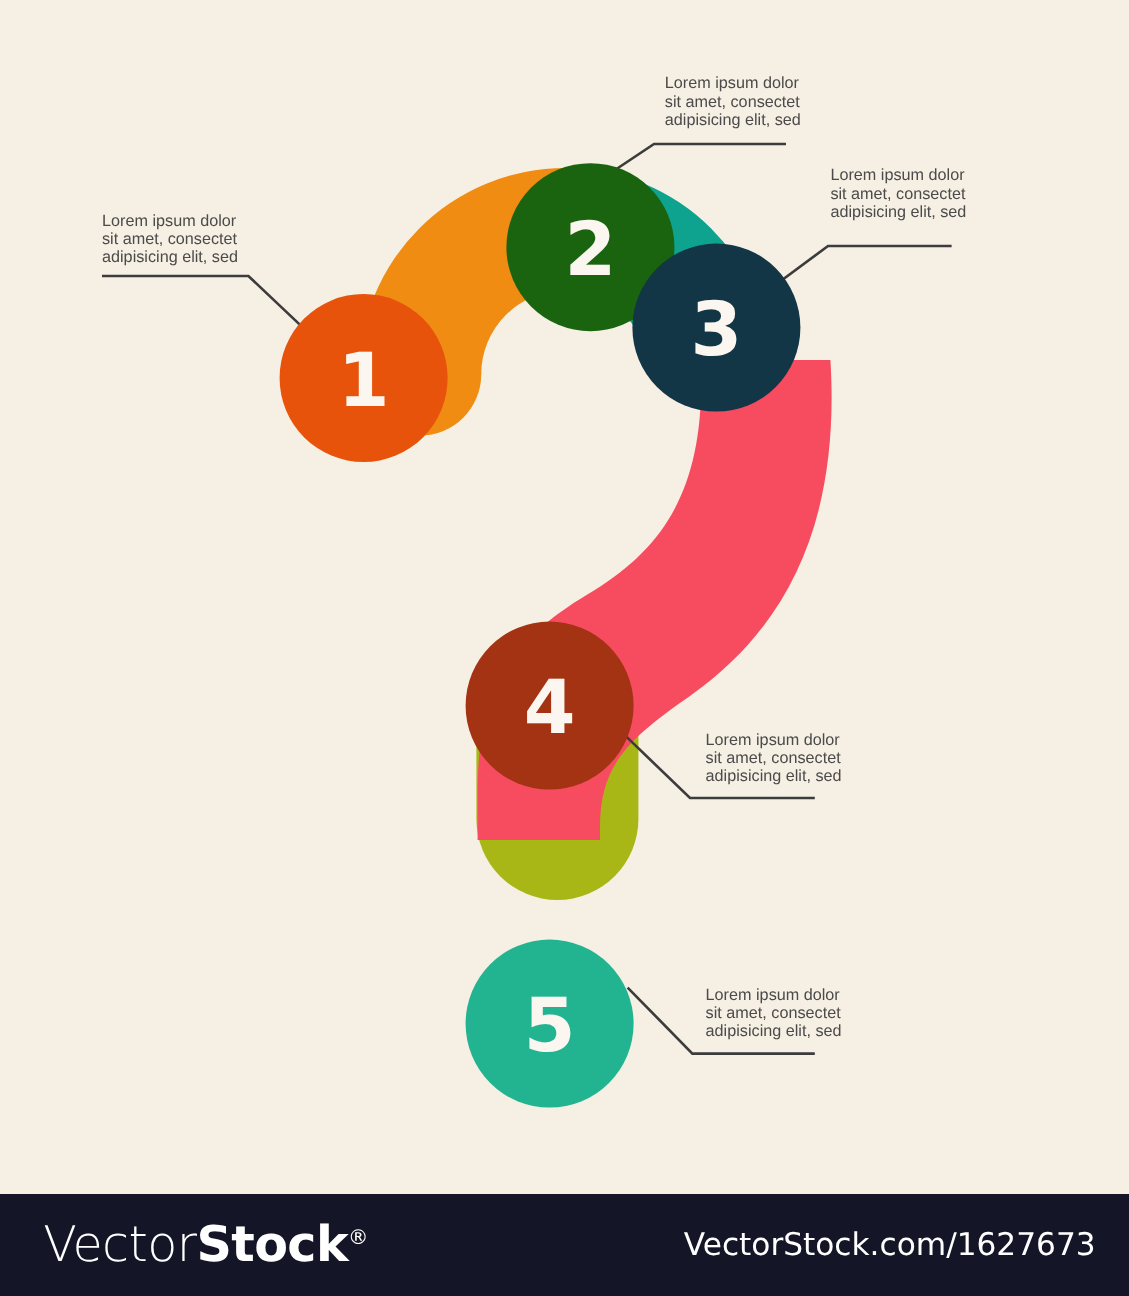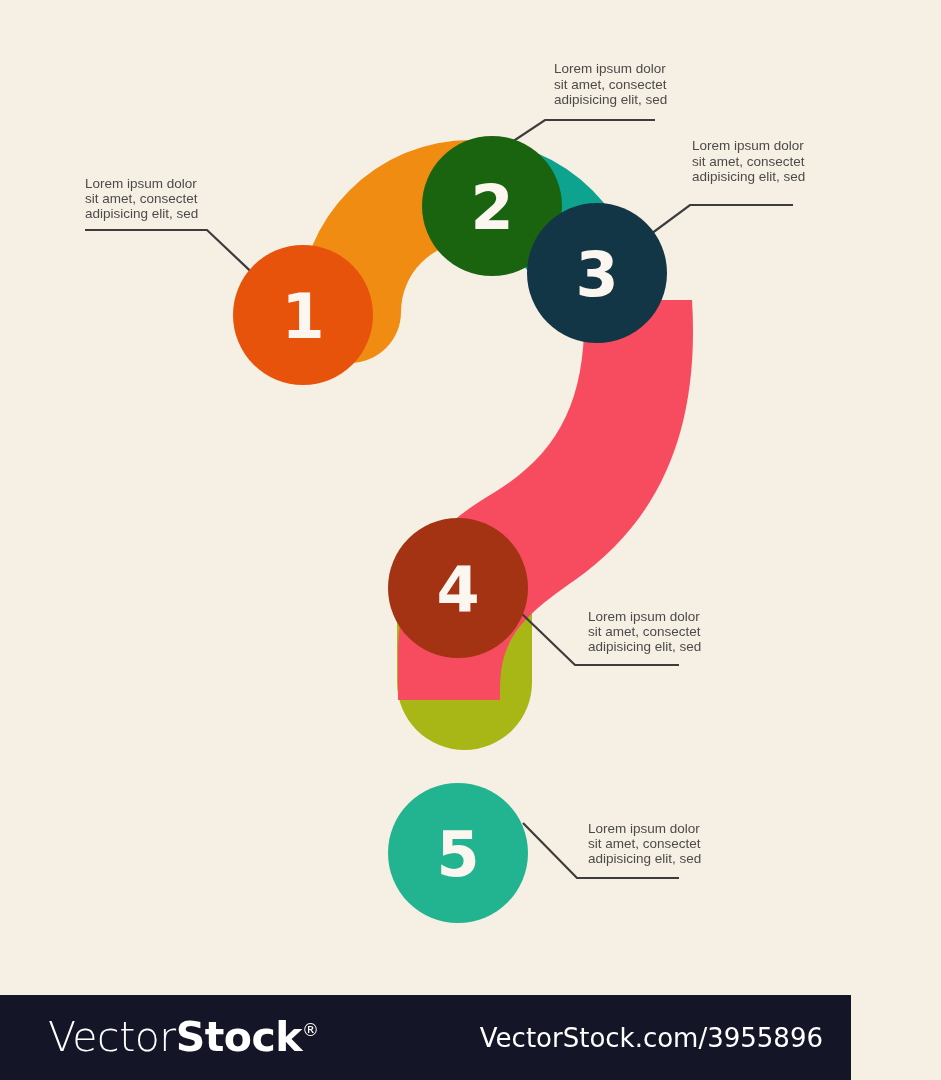--- a/index.html
+++ b/index.html
@@ -49,28 +49,28 @@
     stroke: #3c3c3c;
     stroke-width: 2.2;
     stroke-linejoin: miter;
     stroke-linecap: butt;
   }
   
   #watermark-bar {
     position: absolute;
     left: 0;
     top: 995px;
-    width: 851px;
+    width: 941px;
     height: 85px;
     background: #141526;
     display: flex;
     align-items: center;
     justify-content: space-between;
     box-sizing: border-box;
-    padding: 0 28px 0 48px;
+    padding: 0 28px 0 36px;
   }
   #brand-logo {
     color: #ffffff;
     font-family: "DejaVu Sans", sans-serif;
     font-size: 41px;
     letter-spacing: -0.5px;
     white-space: nowrap;
     line-height: 1;
   }
   #brand-logo .light { font-weight: 300; }
@@ -192,16 +192,16 @@
         <text class="num-text" x="597" y="296" text-anchor="middle">3</text>
       </g>
 
     </svg>
   </div>
 
   <div id="watermark-bar">
     <div id="brand-logo">
       <span class="light">Vector</span><span class="bold">Stock</span><span class="reg">®</span>
     </div>
-    <div id="watermark-url">VectorStock.com/3955896</div>
+    <div id="watermark-url">VectorStock.com/1627673</div>
   </div>
 
 </div>
 
 </body></html>

